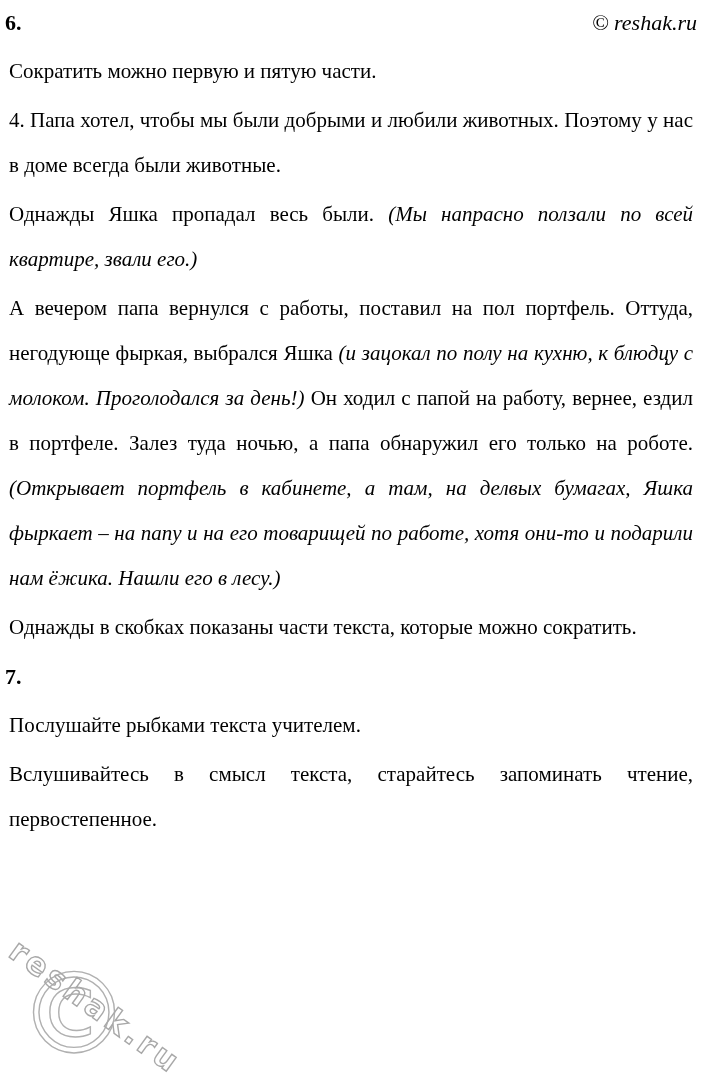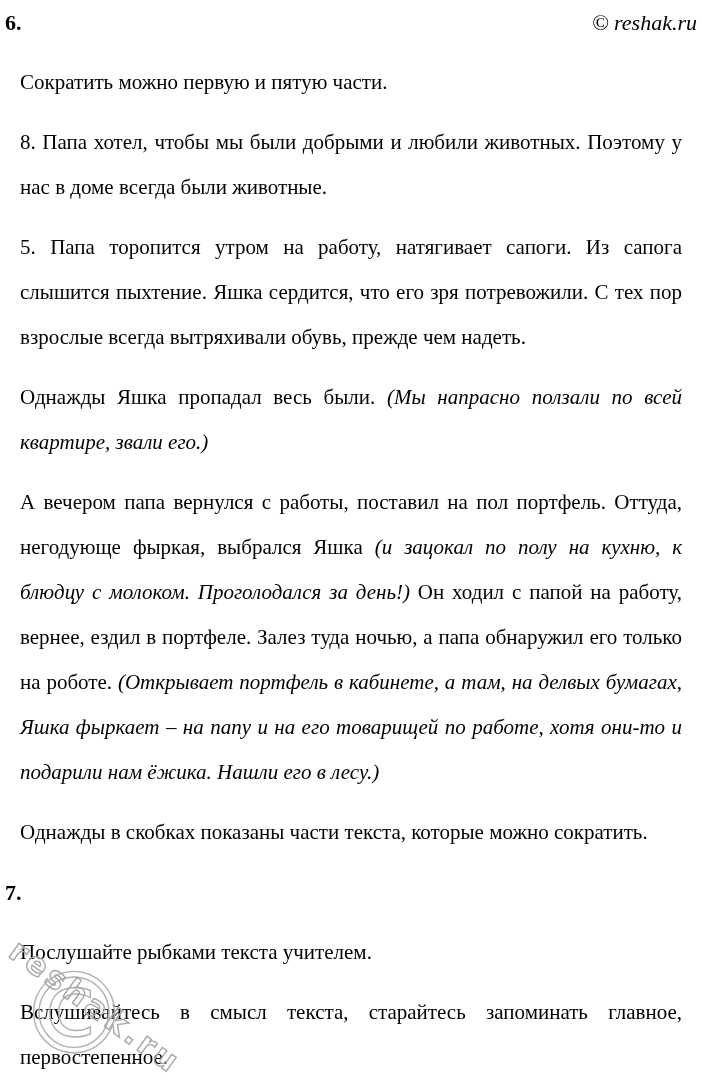--- a/index.html
+++ b/index.html
@@ -26,21 +26,21 @@
     font-weight: bold;
     font-size: 22px;
   }
   .copyright {
     font-size: 22px;
     font-style: italic;
   }
   .paragraph {
     text-align: justify;
     line-height: 45px;
-    margin: 15px;
+    margin: 4px;
   }
   .seg { font-style: normal; }
   .seg-italic { font-style: italic; }
   
   .watermark {
     position: absolute;
     left: 0; top: 0;
     width: 702px; height: 1083px;
     pointer-events: none;
   }
@@ -72,30 +72,29 @@
 </head>
 <body>
 
 <main class="document">
   <div id="blocks">
       <div class="heading-row">
         <span class="section-number">6.</span>
         <span class="copyright">© reshak.ru</span>
       </div>
       <p class="paragraph"><span class="seg">Сократить можно первую и пятую части.</span></p>
-      <p class="paragraph"><span class="seg">8. Папа хотел, чтобы мы были добрыми и любили животных. Поэтому у нас в доме всегда были животные.</span></p>
-      <p class="paragraph"><span class="seg">5. Папа торопится утром на работу, натягивает сапоги. Из сапога слышится пыхтение. Яшка сердится, что его зря потревожили. С тех пор взрослые всегда вытряхивали обувь, прежде чем надеть.</span></p>
+      <p class="paragraph"><span class="seg">4. Папа хотел, чтобы мы были добрыми и любили животных. Поэтому у нас в доме всегда были животные.</span></p>
       <p class="paragraph"><span class="seg">Однажды Яшка пропадал весь были. </span><em class="seg-italic">(Мы напрасно ползали по всей квартире, звали его.)</em></p>
       <p class="paragraph"><span class="seg">А вечером папа вернулся с работы, поставил на пол портфель. Оттуда, негодующе фыркая, выбрался Яшка </span><em class="seg-italic">(и зацокал по полу на кухню, к блюдцу с молоком. Проголодался за день!)</em><span class="seg"> Он ходил с папой на работу, вернее, ездил в портфеле. Залез туда ночью, а папа обнаружил его только на роботе. </span><em class="seg-italic">(Открывает портфель в кабинете, а там, на делвых бумагах, Яшка фыркает – на папу и на его товарищей по работе, хотя они-то и подарили нам ёжика. Нашли его в лесу.)</em></p>
       <p class="paragraph"><span class="seg">Однажды в скобках показаны части текста, которые можно сократить.</span></p>
       <div class="heading-row">
         <span class="section-number">7.</span>
       </div>
       <p class="paragraph"><span class="seg">Послушайте рыбками текста учителем.</span></p>
-      <p class="paragraph"><span class="seg">Вслушивайтесь в смысл текста, старайтесь запоминать главное, первостепенное.</span></p>
+      <p class="paragraph"><span class="seg">Вслушивайтесь в смысл текста, старайтесь запоминать чтение, первостепенное.</span></p>
       <p class="paragraph"></p>
     </div>
 </main>
 
 <div class="watermark" aria-hidden="true">
   <span class="wm-symbol">©</span>
   <span class="wm-text">reshak.ru</span>
 </div>
 
 </body></html>

